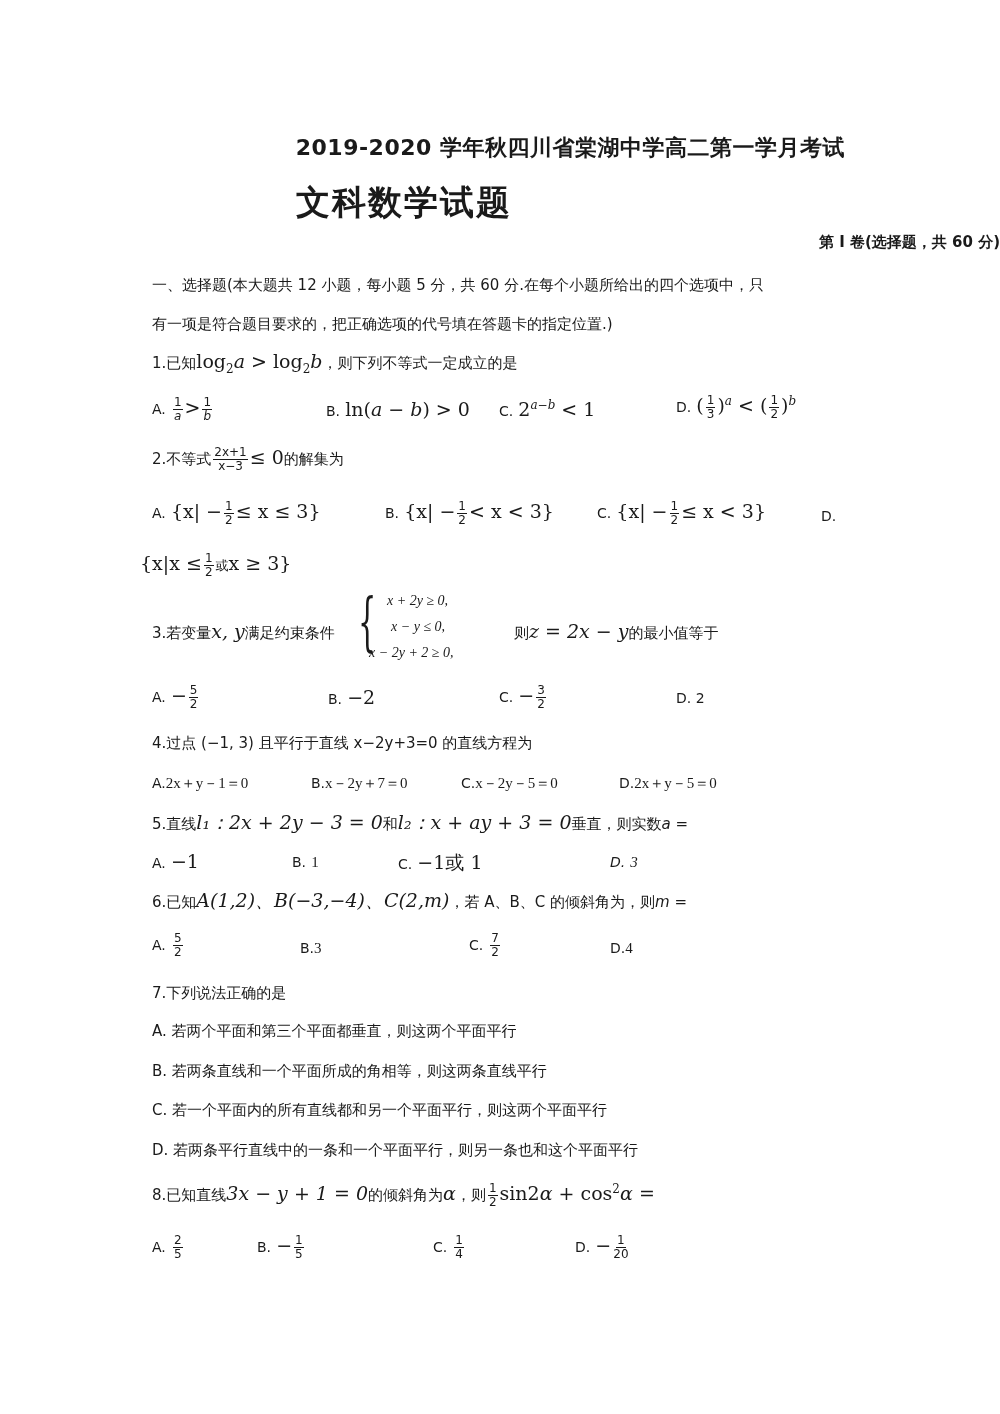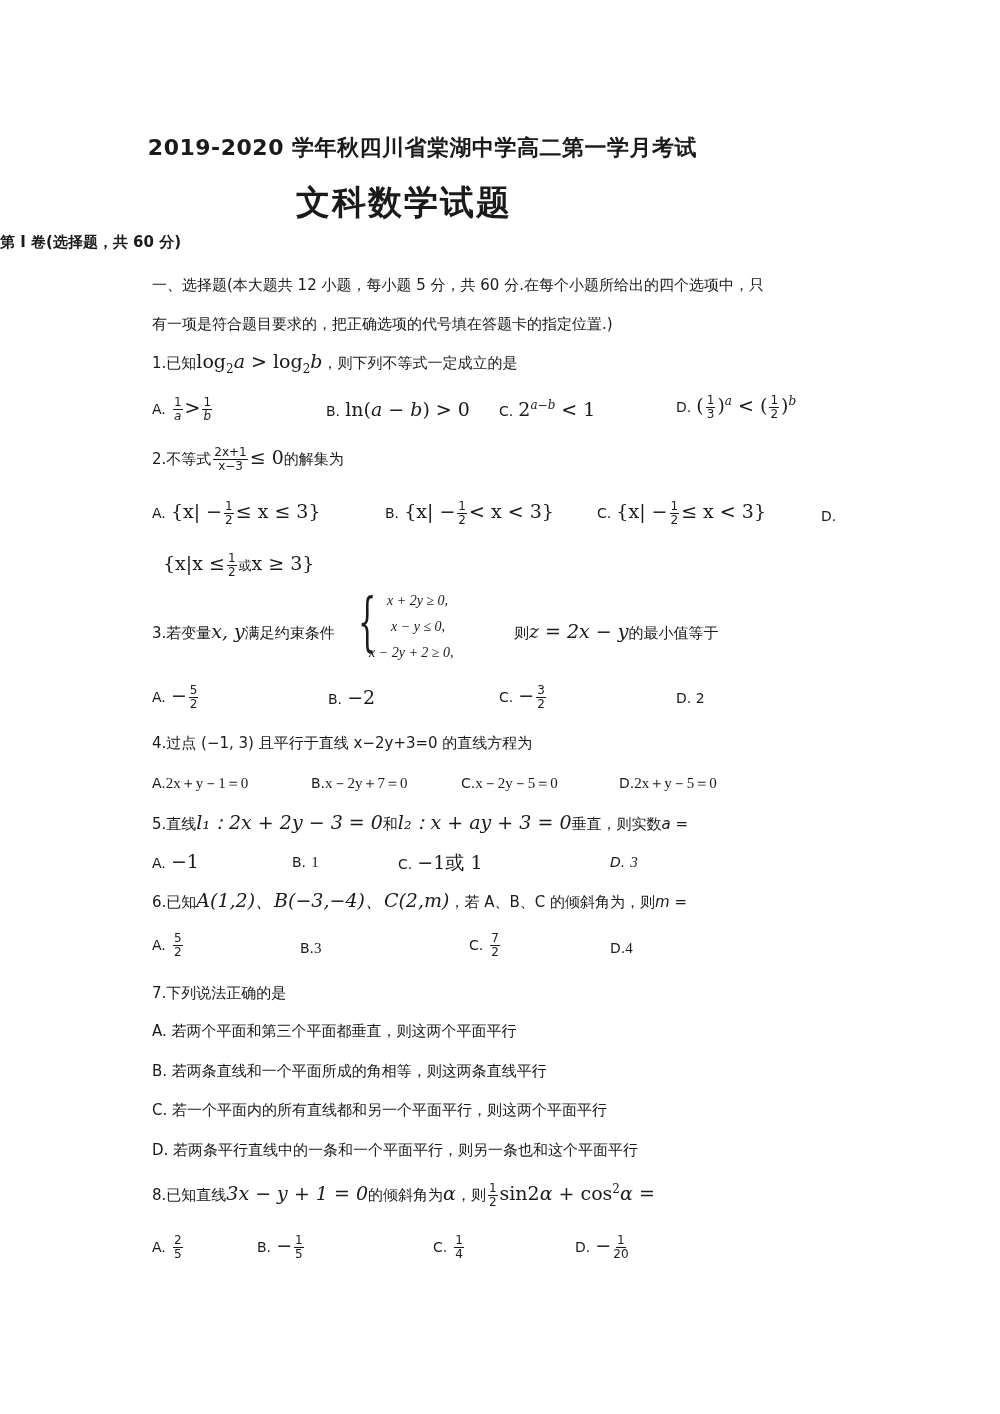--- a/index.html
+++ b/index.html
@@ -1,21 +1,21 @@
 <!DOCTYPE html>
 <html><head>
 <meta charset="utf-8">
 <style>
   html, body { margin:0; padding:0; background:#ffffff; }
   body { width:1000px; height:1414px; position:relative; overflow:hidden; color:#1a1a1a;
          font-family:"DejaVu Sans", "Liberation Sans", sans-serif; }
   .abs { position:absolute; white-space:nowrap; }
-  .title1 { top:133px; left:0; width:845px; text-align:center; font-weight:bold; font-size:22px; letter-spacing:0.5px; }
+  .title1 { top:133px; left:0; width:845px; text-align:right; font-weight:bold; font-size:22px; letter-spacing:0.5px; }
   .title2 { top:180px; left:0; width:808px; text-align:center; font-weight:bold; font-size:34px; letter-spacing:2px; }
-  .title3 { top:233px; left:0; width:1000px; text-align:left; font-weight:bold; font-size:15px; }
+  .title3 { top:233px; left:0; width:1000px; text-align:right; font-weight:bold; font-size:15px; }
   .txt { font-size:15px; }
   .m { font-family:"DejaVu Serif", "Liberation Serif", serif; font-style:italic; font-size:19px; }
   .mr { font-family:"DejaVu Serif", "Liberation Serif", serif; font-size:19px;margin-top:8px; }
   .sm { font-family:"Liberation Serif", serif; font-size:15px; }
   .lbl { font-size:14px; }
   .frac { display:inline-flex; flex-direction:column; align-items:center; vertical-align:middle; font-size:12px; line-height:13px; margin:0 2px; }
   .frac .num { border-bottom:1px solid #1a1a1a; padding:0 1px; }
   sup { font-size:12px; }
   sub { font-size:12px; }
   .brace { position:absolute; font-family:"DejaVu Serif", serif; font-size:64px; line-height:64px; font-weight:lighter; transform:scaleX(0.45); transform-origin:left; }
@@ -86,21 +86,21 @@
 <div class="abs" style="top:500px;left:597px;">
   <span class="lbl">C.</span>
   <span class="mr">{x| −</span><span class="frac">
       <span class="num">1</span>
       <span class="den">2</span>
     </span><span class="mr">≤ x &lt; 3}</span>
 </div>
 <div class="abs" style="top:506px;left:821px;">
   <span class="lbl">D.</span>
 </div>
-<div class="abs" style="top:552px;left:163px;">
+<div class="abs" style="top:552px;left:140px;">
   <span class="mr">{x|x ≤</span><span class="frac">
       <span class="num">1</span>
       <span class="den">2</span>
     </span><span class="txt" style="font-size:13px">或</span><span class="mr">x ≥ 3}</span>
 </div>
 
 <div class="abs" style="top:620px;left:152px;">
   <span class="txt">3.</span><span class="txt">若变量</span><span class="m">x, y</span><span class="txt">满足约束条件</span>
 </div>
 <div class="abs brace" style="top:590px;left:358px;">{</div>

